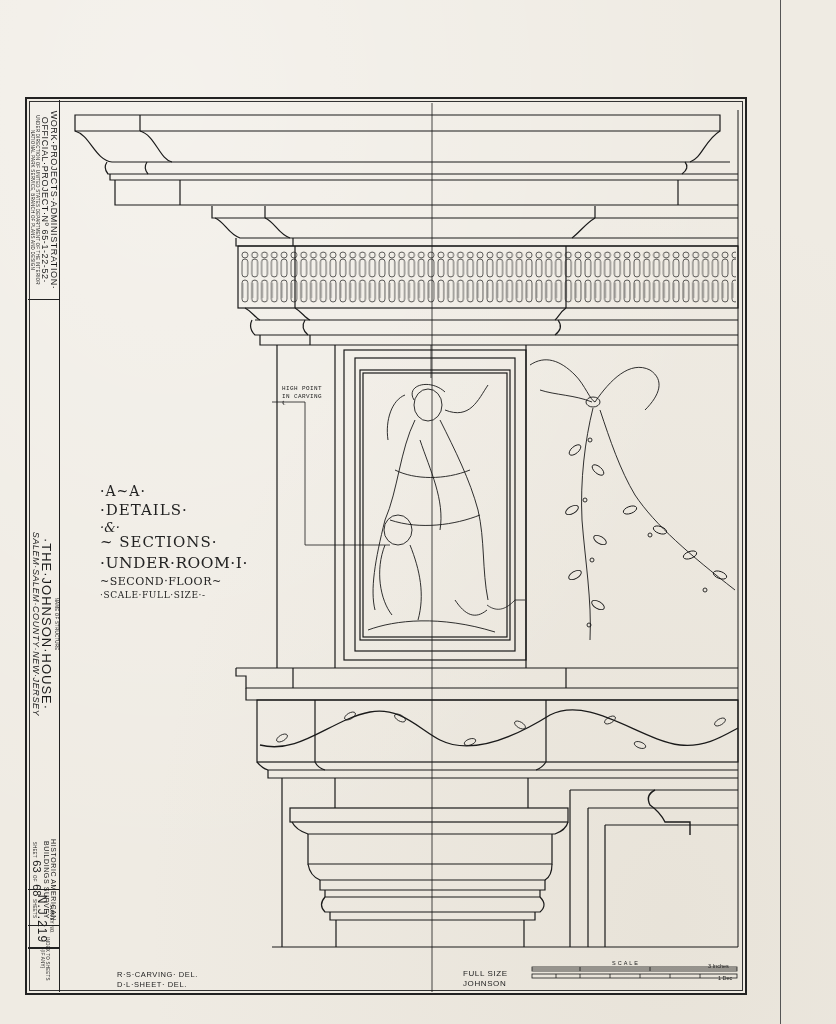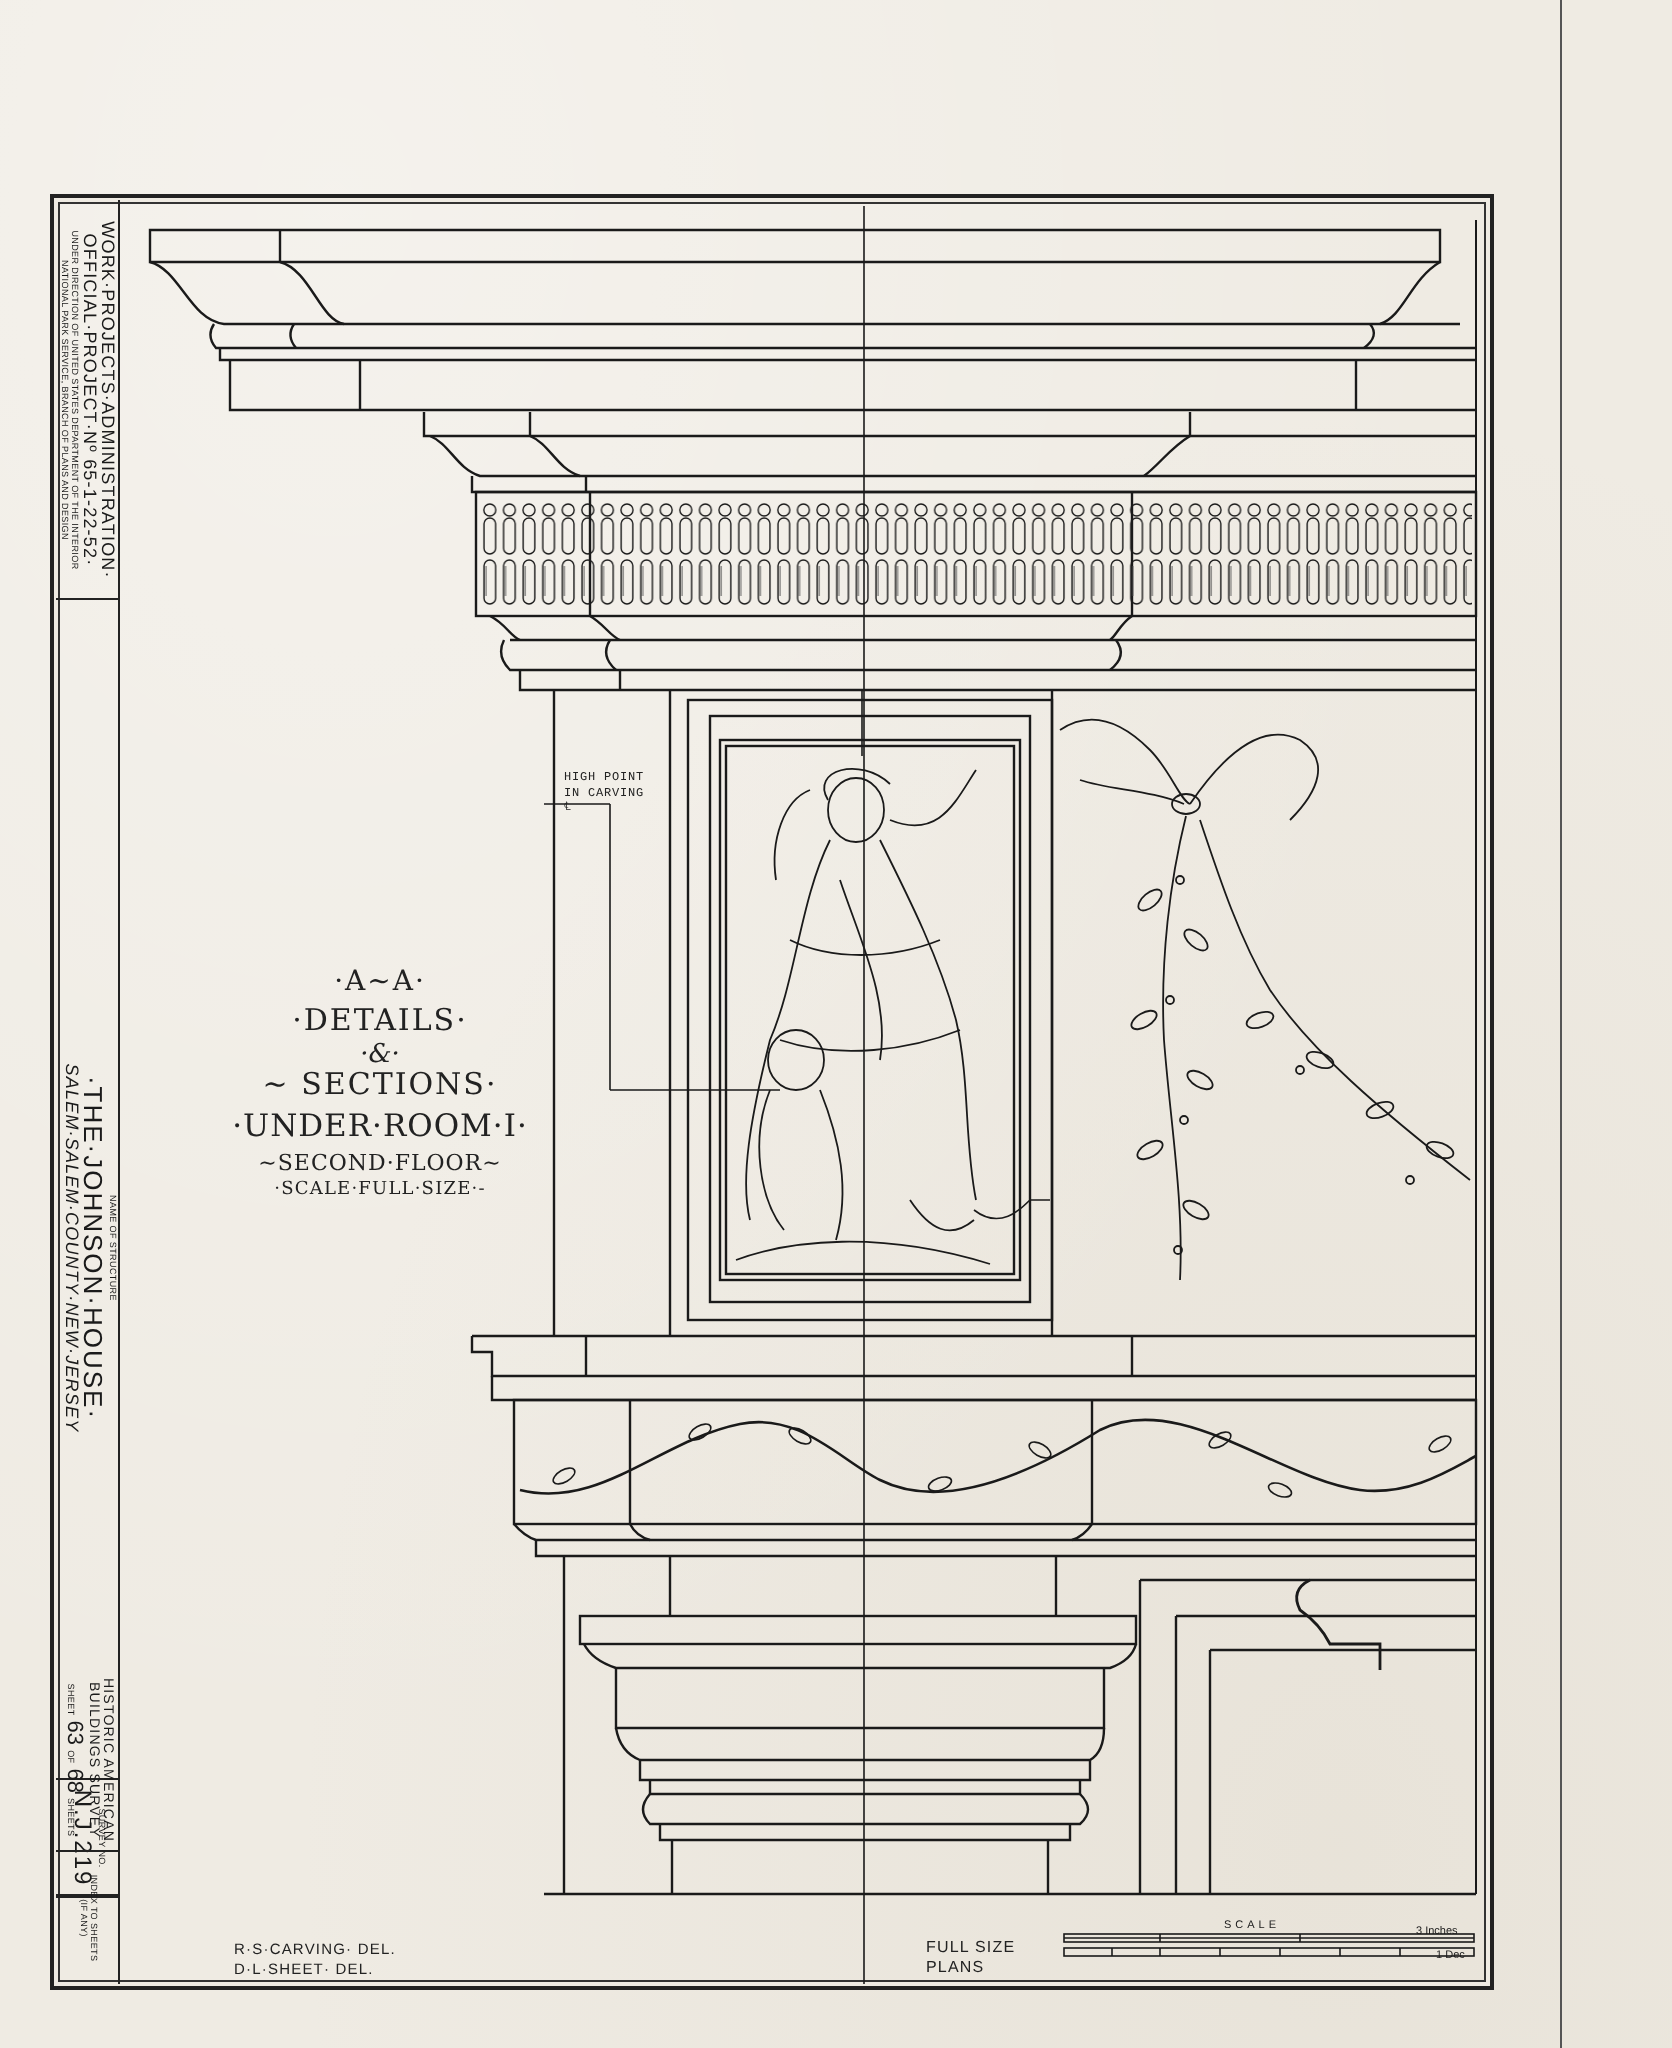--- a/index.html
+++ b/index.html
@@ -17,21 +17,21 @@
     border: 2px solid #222; box-shadow: inset 0 0 0 2px #efebe3, inset 0 0 0 3px #333; box-sizing: border-box; }
   .title-strip { position: absolute; left: 28px; top: 100px; width: 32px; height: 892px;
     border-right: 1.5px solid #222; box-sizing: border-box; }
   .ts-cell { position: absolute; left: 0; width: 32px; border-bottom: 1.5px solid #222; box-sizing: border-box; overflow: hidden; }
   .vtext { position: absolute; left: 50%; top: 50%; transform: translate(-50%, -50%) rotate(90deg);
     white-space: nowrap; text-align: center; font-family: "Liberation Sans", sans-serif; line-height: 1.05; }
   .vt-big { font-size: 12px; letter-spacing: 1px; }
   .vt-med { font-size: 9px; letter-spacing: 0.6px; }
   .vt-tiny { font-size: 4.5px; letter-spacing: 0.2px; }
   .drawing { position: absolute; left: 60px; top: 100px; }
-  .sheet-title { position: absolute; left: 100px; top: 484px; width: 180px; text-align: center;
+  .sheet-title { position: absolute; left: 100px; top: 484px; width: 180px; 
     font-family: "DejaVu Serif", serif; color: #222; }
   .sheet-title div { line-height: 1.05; }
   .st-l1 { font-size: 14px; letter-spacing: 1px; }
   .st-l2 { font-size: 15px; letter-spacing: 1px; margin-top: 4px; }
   .st-l3 { font-size: 13px; font-style: italic; margin-top: 3px; }
   .st-l4 { font-size: 15px; letter-spacing: 1px; margin-top: 0; }
   .st-l5 { font-size: 15.5px; letter-spacing: 0.5px; margin-top: 4px; }
   .st-l6 { font-size: 11px; letter-spacing: 0.5px; margin-top: 5px; }
   .st-l7 { font-size: 9px; letter-spacing: 0.6px; margin-top: 3px; }
   .note { position: absolute; left: 282px; top: 385px; font-family: "Liberation Mono", monospace;
@@ -300,21 +300,21 @@
   <div>℄</div>
 </div>
 
 <div class="credits">
   <div>R·S·CARVING·  DEL.</div>
   <div>D·L·SHEET·  DEL.</div>
 </div>
 
 <div class="scale-labels">
   <div>FULL SIZE</div>
-  <div>PLANS</div>
+  <div>JOHNSON</div>
 </div>
 <div class="scale-word">SCALE</div>
 <div class="scale-unit" style="left:708px;top:963px;">
   <span>3</span>
   <span>Inches</span>
 </div>
 <div class="scale-unit" style="left:718px;top:975px;">
   <span>1</span>
   <span>Dec</span>
 </div>

